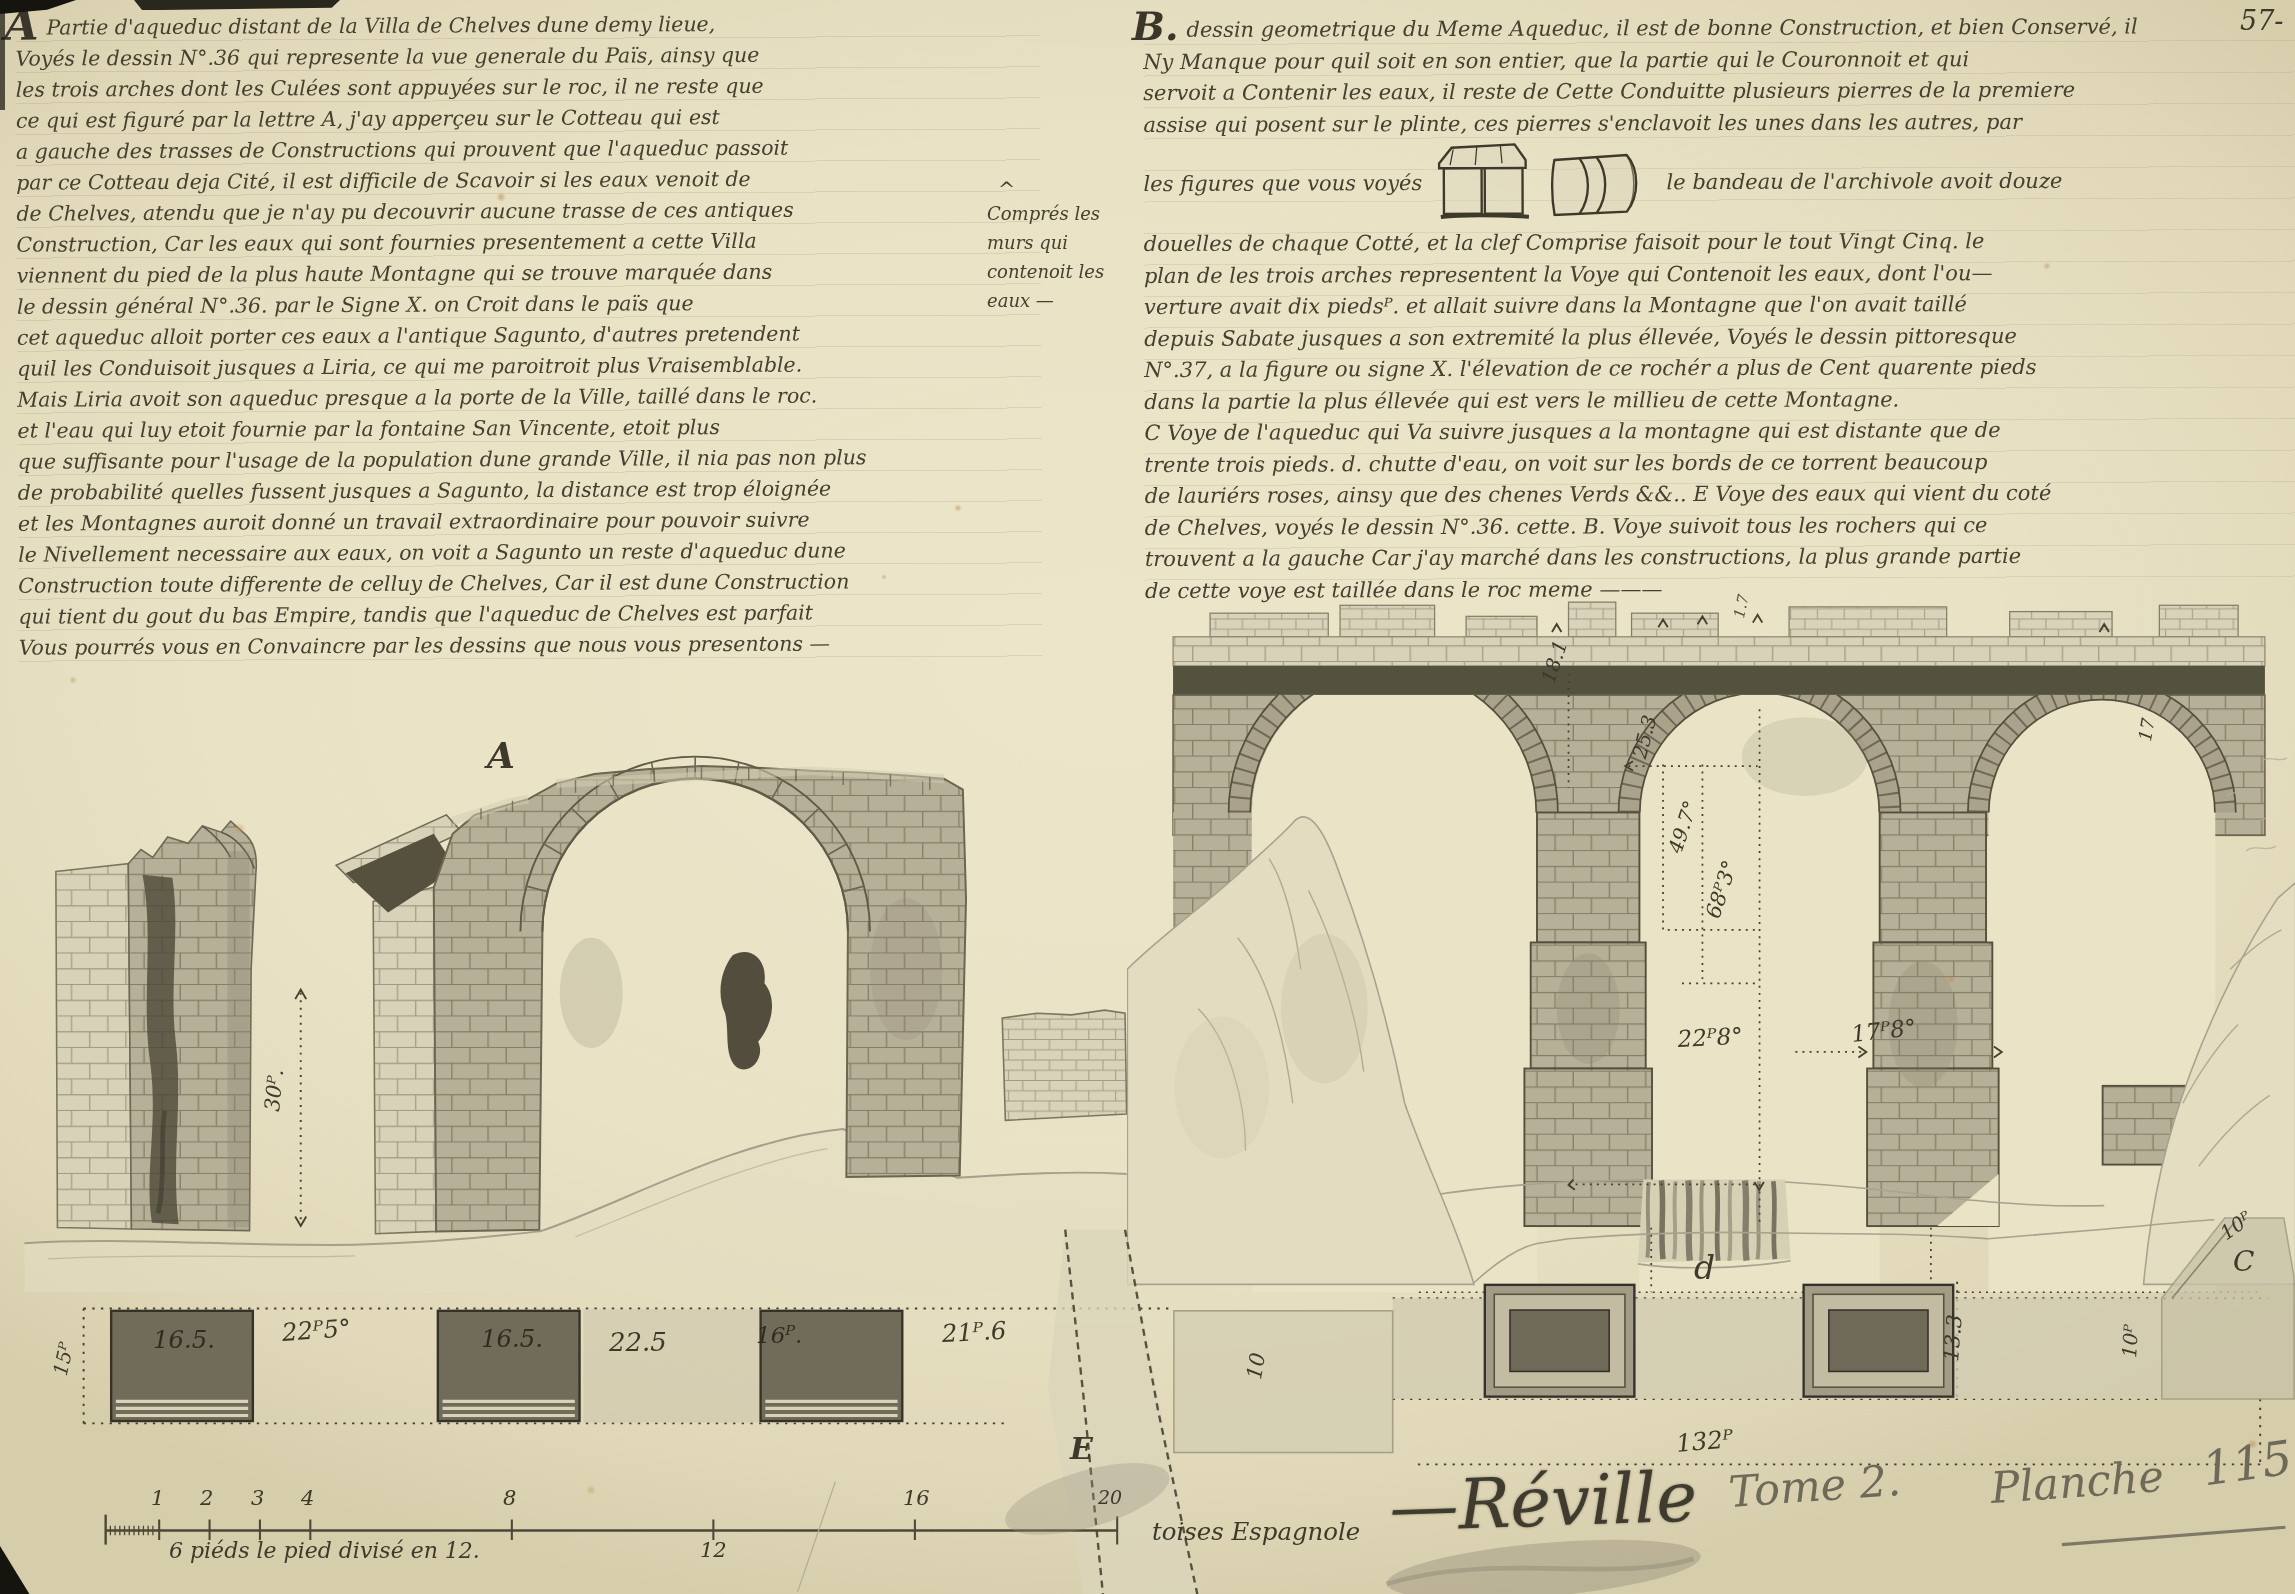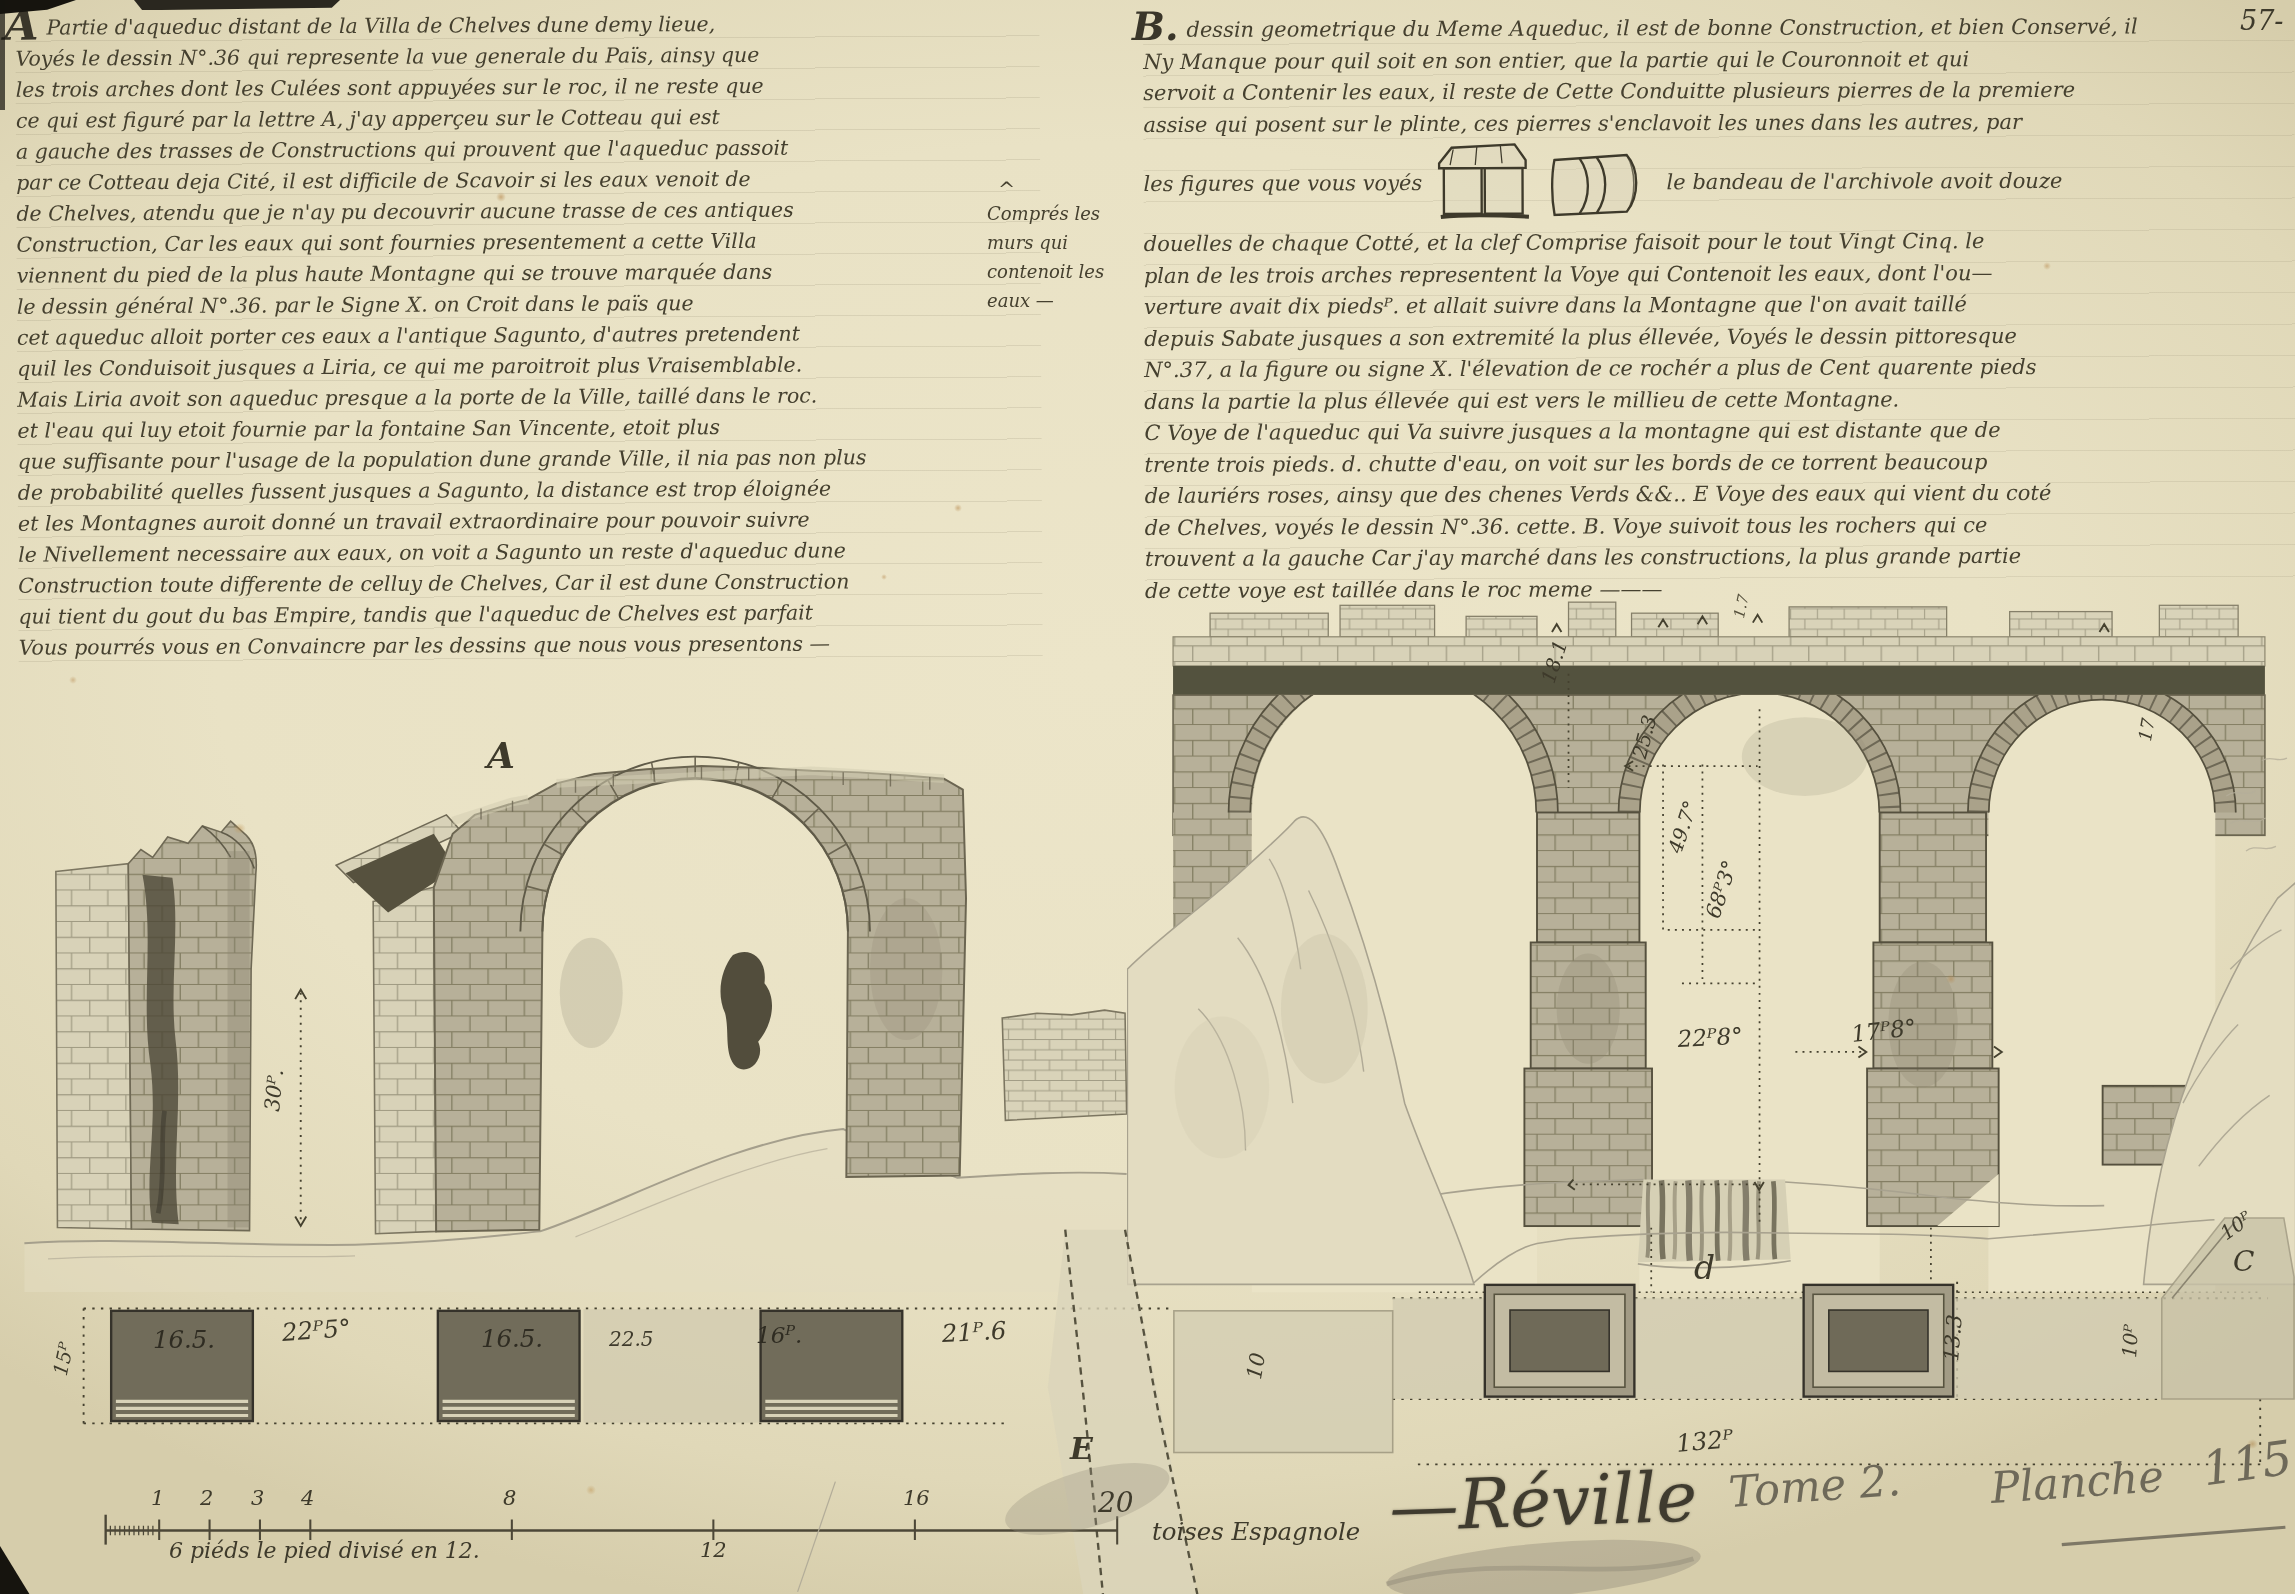--- a/index.html
+++ b/index.html
@@ -337,39 +337,39 @@
   <span class="lbl" style="left:1701px;top:914px;font-size:21px;transform:rotate(-72deg);">68ᴾ3°</span>
   <span class="lbl" style="left:2134px;top:739px;font-size:18px;transform:rotate(-80deg);">17</span>
   <span class="lbl" style="left:1677px;top:1026px;font-size:23px;transform:rotate(-3deg);">22ᴾ8°</span>
   <span class="lbl" style="left:1850px;top:1021px;font-size:23px;transform:rotate(-6deg);">17ᴾ8°</span>
   <span class="lbl" style="left:1694px;top:1248px;font-size:33px;">d</span>
 
   <span class="lbl" style="left:49px;top:1373px;font-size:19.7px;transform:rotate(-78deg);">15ᴾ</span>
   <span class="lbl" style="left:153px;top:1325px;font-size:24.4px;color:#2f2c22;">16.5.</span>
   <span class="lbl" style="left:281px;top:1318px;font-size:24.4px;transform:rotate(-4deg);">22ᴾ5°</span>
   <span class="lbl" style="left:481px;top:1324px;font-size:24.4px;color:#2f2c22;">16.5.</span>
-  <span class="lbl" style="left:609px;top:1327px;font-size:20px;">22.5</span>
+  <span class="lbl" style="left:609px;top:1327px;font-size:26px;">22.5</span>
   <span class="lbl" style="left:756px;top:1322px;font-size:23px;color:#2f2c22;">16ᴾ.</span>
   <span class="lbl" style="left:941px;top:1319px;font-size:24.4px;transform:rotate(-3deg);">21ᴾ.6</span>
   <span class="lbl" style="left:1070px;top:1431px;font-size:30px;font-weight:bold;">E</span>
   <span class="lbl" style="left:1242px;top:1377px;font-size:21px;transform:rotate(-80deg);">10</span>
   <span class="lbl" style="left:1939px;top:1360px;font-size:21px;transform:rotate(-85deg);">13.3</span>
   <span class="lbl" style="left:1675px;top:1429px;font-size:24.4px;transform:rotate(-5deg);">132ᴾ</span>
   <span class="lbl" style="left:2118px;top:1357px;font-size:19.7px;transform:rotate(-86deg);">10ᴾ</span>
   <span class="lbl" style="left:2216px;top:1226px;font-size:19.7px;transform:rotate(-35deg);">10ᴾ</span>
   <span class="lbl" style="left:2233px;top:1245px;font-size:28px;">C</span>
 
   <span class="lbl" style="left:151px;top:1486px;font-size:21px;">1</span>
   <span class="lbl" style="left:200px;top:1486px;font-size:21px;">2</span>
   <span class="lbl" style="left:251px;top:1486px;font-size:21px;">3</span>
   <span class="lbl" style="left:301px;top:1486px;font-size:21px;">4</span>
   <span class="lbl" style="left:503px;top:1486px;font-size:21px;">8</span>
   <span class="lbl" style="left:700px;top:1538px;font-size:21px;">12</span>
   <span class="lbl" style="left:903px;top:1486px;font-size:21px;">16</span>
-  <span class="lbl" style="left:1098px;top:1486px;font-size:28px;">20</span>
+  <span class="lbl" style="left:1098px;top:1486px;font-size:19px;">20</span>
   <span class="lbl" style="left:1152px;top:1491px;font-size:24.4px;margin-top:26px;">toises Espagnole</span>
   <span class="lbl" style="left:169px;top:1538px;font-size:22px;">6 piéds le pied divisé en 12.</span>
 
   <span class="lbl" style="left:1388px;top:1467px;font-size:69px;color:#3f3b2f;transform:rotate(-2deg);text-shadow:0 0 2.4px rgba(62,57,44,.55);">—Réville</span>
   <span class="lbl pencil" style="left:1727px;top:1467px;font-size:43px;transform:rotate(-4deg);">Tome 2.</span>
   <span class="lbl pencil" style="left:1989px;top:1463px;font-size:43px;transform:rotate(-4deg);">Planche</span>
   <span class="lbl pencil" style="left:2199px;top:1442px;font-size:47px;transform:rotate(-8deg);">115</span>
 
   <div class="stain" style="left:496px;top:192px;width:9.5px;height:9.5px;background:radial-gradient(#b5864a,transparent 70%);opacity:.6;"></div>
   <div class="stain" style="left:954px;top:504px;width:7.9px;height:7.9px;background:radial-gradient(#b5864a,transparent 70%);opacity:.55;"></div>

